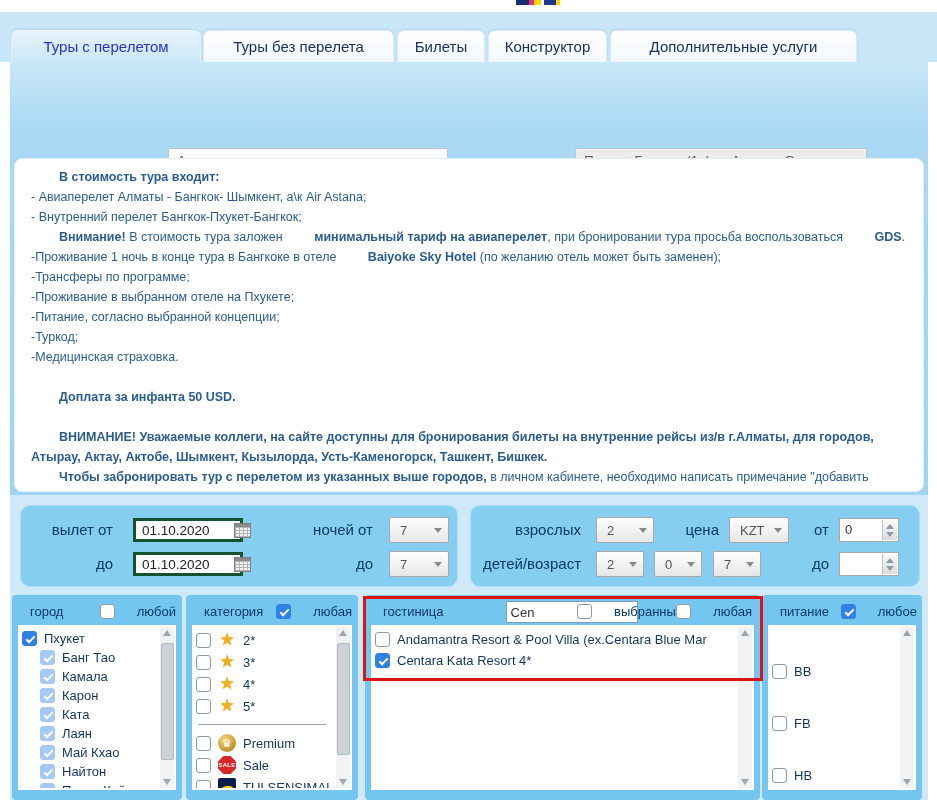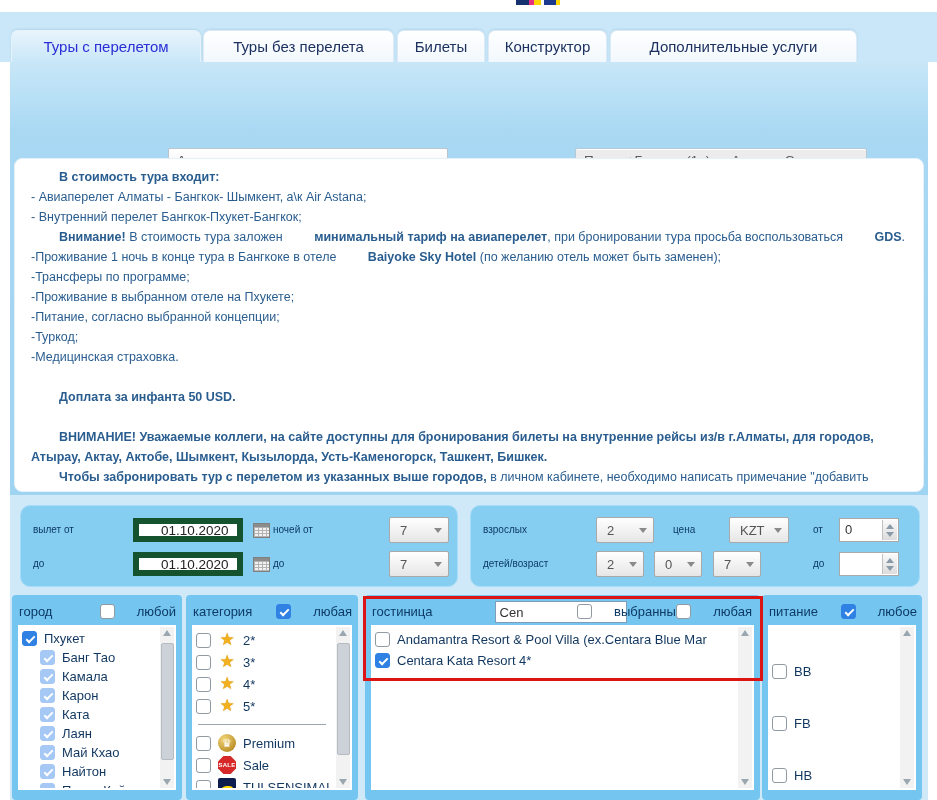--- a/index.html
+++ b/index.html
@@ -31,41 +31,41 @@
   .car{width:0;height:0;border-left:4px solid transparent;border-right:4px solid transparent;border-top:5px solid #8a8a8a;flex:none;margin-left:6px;}
 
   
   .infobox{position:absolute;left:4px;top:96px;width:910px;height:334px;box-sizing:border-box;background:#fff;
            border:1px solid #e2f1fa;border-radius:8px;padding:8px 16px;overflow:hidden;}
   .info-line{font-size:12.5px;line-height:20px;color:#2a5d8f;min-height:20px;}
   .info-line .b{font-weight:bold;padding-left:28px;}
 
   
   .subpanel{position:absolute;height:82px;background:#85cef2;border:1px solid #a8ddf7;border-radius:10px;box-sizing:border-box;}
-  .sp-label{position:absolute;font-size:10px;color:#0d3a66;text-align:left;line-height:26px;padding-left:12px;}
+  .sp-label{position:absolute;font-size:15px;color:#0d3a66;text-align:right;line-height:26px;}
   .datebox{position:absolute;height:24px;box-sizing:border-box;display:flex;align-items:center;justify-content:space-between;
-           background:#fff;border:6px solid #14532d;padding:0 4px 0 22px;font-size:13.5px;color:#222;gap:24px;}
+           background:#fff;border:3px solid #14532d;padding:0 4px 0 6px;font-size:13.5px;color:#222;gap:24px;}
   .cal{width:17px;height:15px;box-sizing:border-box;border:1px solid #808080;background-color:#f2f2f2;background-image:
        linear-gradient(#8c8c8c 3px, transparent 3px),
        repeating-linear-gradient(90deg,#b3b3b3 0 1px,transparent 1px 4px),
        repeating-linear-gradient(0deg,#b3b3b3 0 1px,transparent 1px 3px);cursor:pointer;flex:none;}
   .sel{position:absolute;height:26px;box-sizing:border-box;display:flex;align-items:center;justify-content:space-between;
        background:linear-gradient(#ffffff,#e6e6e6);border:1px solid #a9a9a9;border-radius:2px;
        padding:0 6px 0 10px;font-size:13px;color:#555;cursor:pointer;}
   .spin{position:absolute;height:24px;box-sizing:border-box;background:#fff;border:1px solid #a9a9a9;
         font-size:13px;color:#333;padding:3px 20px 0 5px;}
   .spin .btns{position:absolute;right:1px;top:1px;bottom:1px;width:14px;display:flex;flex-direction:column;
         justify-content:center;align-items:center;gap:3px;background:linear-gradient(#fafafa,#dcdcdc);border-left:1px solid #c0c0c0;cursor:pointer;}
   .tri-up{width:0;height:0;border-left:4px solid transparent;border-right:4px solid transparent;border-bottom:5px solid #8a9aa8;}
   .tri-dn{width:0;height:0;border-left:4px solid transparent;border-right:4px solid transparent;border-top:5px solid #8a9aa8;}
 
   
   .bpanel{position:absolute;top:533px;height:205px;background:#74c6f0;border-radius:4px;box-sizing:border-box;}
   .bp-head{position:absolute;left:0;right:0;top:4px;height:24px;display:flex;align-items:center;font-size:13px;color:#0d3a66;}
-  .bp-title{margin-left:7px;}
+  .bp-title{margin-left:18px;}
   .cb{width:15px;height:15px;box-sizing:border-box;border:1px solid #8f9aa3;border-radius:3px;background:#fff;position:relative;flex:none;cursor:pointer;}
   .cb.checked{background:#2f81e3;border-color:#2f81e3;}
   .cb.checked-light{background:#a6c8f4;border-color:#a6c8f4;}
   .cb.checked::after,.cb.checked-light::after{content:'';position:absolute;left:3px;top:4px;width:7px;height:3px;
       border-left:2px solid #fff;border-bottom:2px solid #fff;transform:rotate(-45deg);}
   .any-group{display:flex;align-items:center;gap:22px;position:absolute;}
   .any-label{font-size:13px;color:#0d3a66;}
   .listbox{position:absolute;left:6px;right:6px;top:30px;bottom:10px;background:#fff;overflow:hidden;padding-left:16px;}
   .list-inner{position:absolute;left:4px;top:4px;right:20px;bottom:2px;overflow:hidden;}
   .list-row{display:flex;align-items:center;gap:7px;white-space:nowrap;font-size:13px;color:#10365f;cursor:pointer;}

